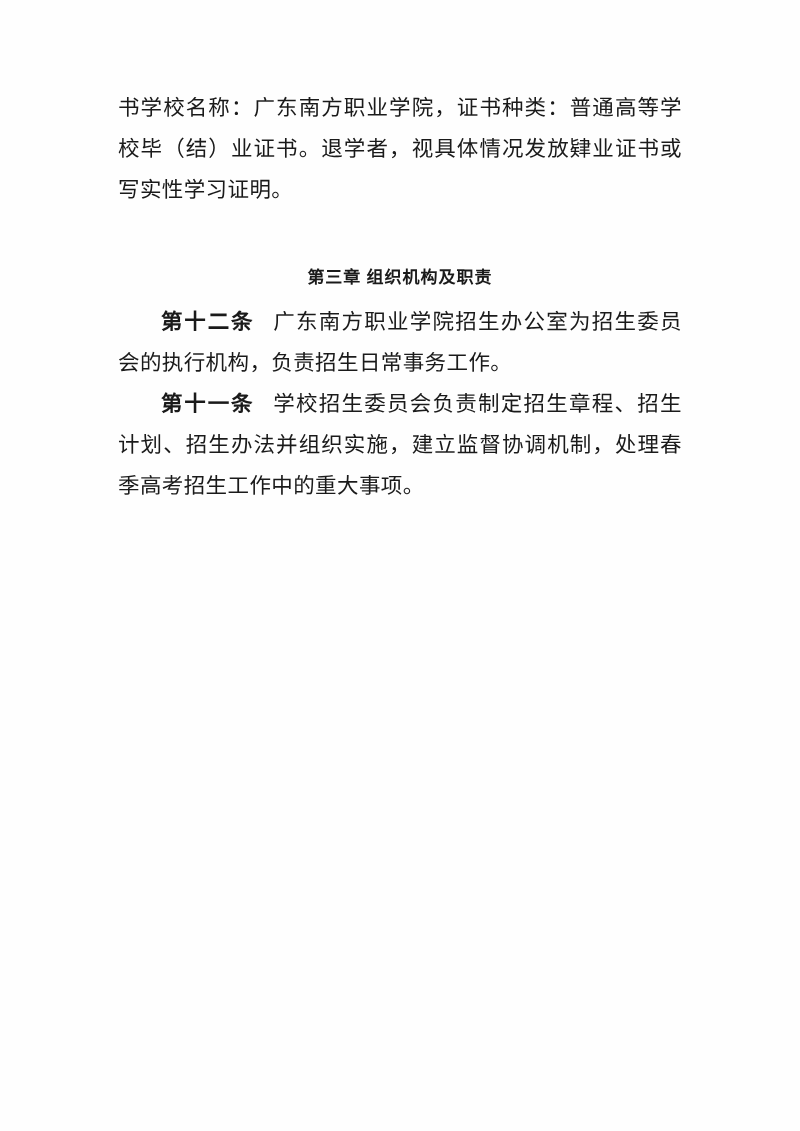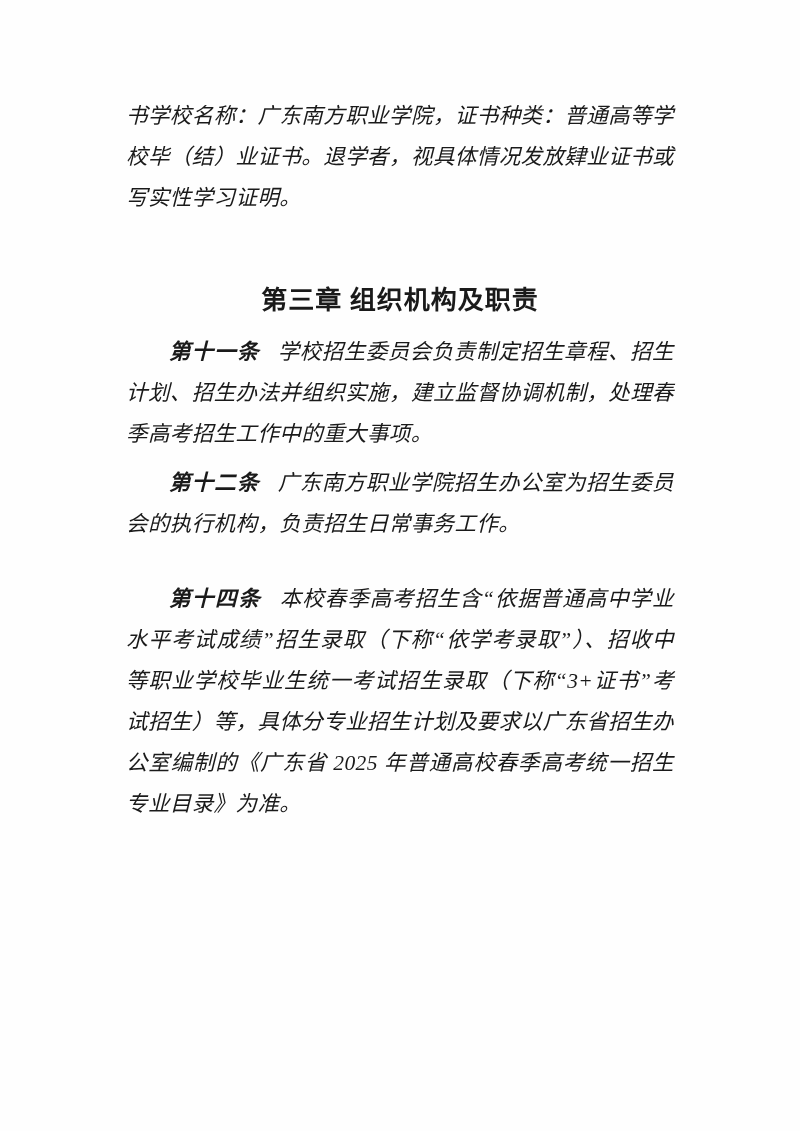--- a/index.html
+++ b/index.html
@@ -24,30 +24,29 @@
     background: #fefefe;
   }
   .doc-body {
     font-size: 21.5px;
     line-height: 41px;
     text-align: justify;
     text-justify: inter-ideograph;
     letter-spacing: 0.4px;
   }
   .para {
-    margin: 8px;
+    margin: 0;
     text-indent: 0;
-    font-style: italic;
   }
   .para.indent {
     text-indent: 43px;
   }
   .section-heading {
-    margin: 11px;
-    font-size: 26px;
+    margin: 4px;
+    font-size: 17px;
     line-height: 41px;
     font-weight: bold;
     text-align: center;
     letter-spacing: 1px;
   }
   .spacer-lg {
     height: 42px;
   }
   .spacer-md {
     height: 18px;
@@ -66,24 +65,23 @@
 
 <div class="page">
   <div class="doc-body">
 
     <p class="para">书学校名称：广东南方职业学院，证书种类：普通高等学校毕（结）业证书。退学者，视具体情况发放肄业证书或写实性学习证明。</p>
 
     <div class="spacer-lg"></div>
 
     <h2 class="section-heading">第三章  组织机构及职责</h2>
 
+    <p class="para indent"><span class="clause-label">第十二条</span><span class="clause-gap"></span><span>广东南方职业学院招生办公室为招生委员会的执行机构，负责招生日常事务工作。</span></p>
+
     <p class="para indent"><span class="clause-label">第十一条</span><span class="clause-gap"></span><span>学校招生委员会负责制定招生章程、招生计划、招生办法并组织实施，建立监督协调机制，处理春季高考招生工作中的重大事项。</span></p>
-
-    <p class="para indent"><span class="clause-label">第十二条</span><span class="clause-gap"></span><span>广东南方职业学院招生办公室为招生委员会的执行机构，负责招生日常事务工作。</span></p>
 
 
     <div class="spacer-md"></div>
 
 
-    <p class="para indent"><span class="clause-label">第十四条</span><span class="clause-gap"></span><span>本校春季高考招生含“依据普通高中学业水平考试成绩”招生录取（下称“依学考录取”）、招收中等职业学校毕业生统一考试招生录取（下称“3+证书”考试招生）等，具体分专业招生计划及要求以广东省招生办公室编制的《广东省 2025 年普通高校春季高考统一招生专业目录》为准。</span></p>
 
   </div>
 </div>
 
 </body></html>

